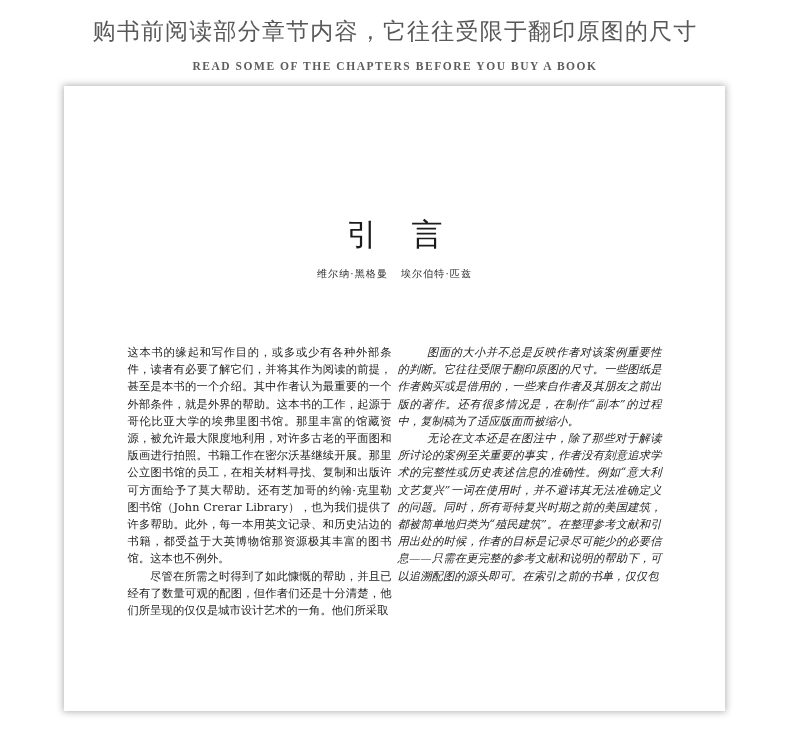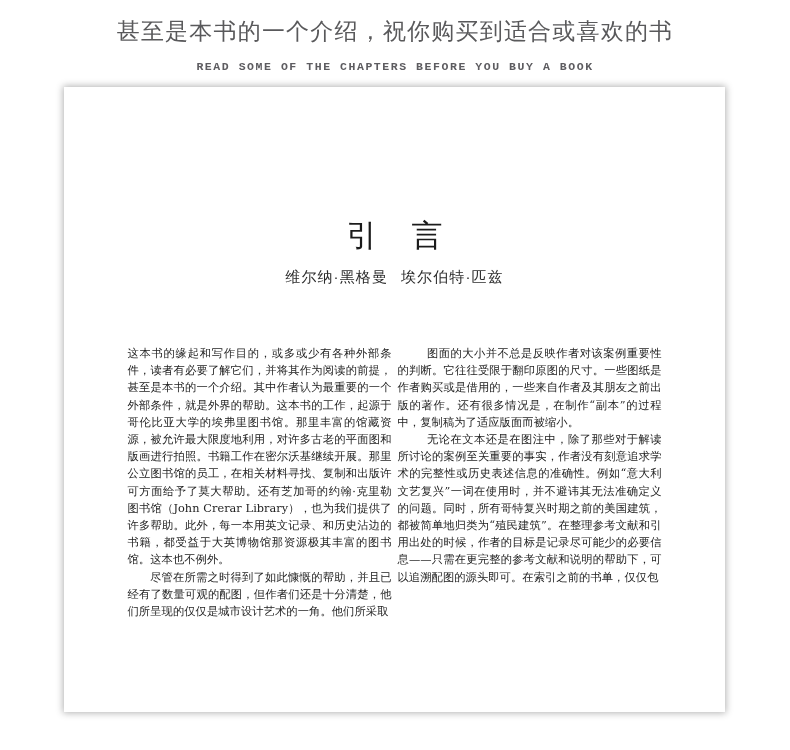--- a/index.html
+++ b/index.html
@@ -24,21 +24,21 @@
     font-family: "DejaVu Sans", "Liberation Sans", sans-serif;
     font-size: 23px;
     font-weight: 400;
     color: #59595b;
     letter-spacing: 1.2px;
     line-height: 1.35;
     white-space: nowrap;
   }
   .promo-subtitle {
     margin-top: 13px;
-    font-family: Liberation Mono, monospace;
+    font-family: Liberation Serif, serif;
     font-size: 11.5px;
     font-weight: 700;
     color: #5d5c60;
     letter-spacing: 1.55px;
     white-space: nowrap;
   }
 
   .page-wrap {
     position: relative;
     width: 790px;
@@ -66,21 +66,21 @@
     font-size: 31px;
     font-weight: 400;
     color: #1b1b1b;
     letter-spacing: 12px;
     text-indent: 12px;
     line-height: 1.2;
   }
   .chapter-authors {
     margin-top: 14px;
     font-family: Liberation Sans, sans-serif;
-    font-size: 15px;
+    font-size: 10px;
     color: #2b2b2b;
     letter-spacing: 1.1px;
   }
   .author-gap {
     display: inline-block;
     width: 13px;
   }
 
   .columns {
     position: absolute;
@@ -104,27 +104,28 @@
     text-justify: inter-character;
     text-indent: 2em;
     letter-spacing: 0.05px;
     word-break: break-all;
   }
   .col p.cont {
     text-indent: 0;
   }
   .col p.indent-wide {
     text-indent: 2.6em;
+    font-style: italic;
   }
 </style>
 </head>
 <body>
 
 <div class="promo-header">
-  <div class="promo-title">甚至是本书的一个介绍，祝你购买到适合或喜欢的书</div>
+  <div class="promo-title">购书前阅读部分章节内容，它往往受限于翻印原图的尺寸</div>
   <div class="promo-subtitle">READ SOME OF THE CHAPTERS BEFORE YOU BUY A BOOK</div>
 </div>
 
 <div class="page-wrap">
   <div class="book-page">
 
     <div class="chapter-head">
       <div class="chapter-title">引 言</div>
       <div class="chapter-authors">
         <span>维尔纳·黑格曼</span><span class="author-gap"></span><span>埃尔伯特·匹兹</span>

